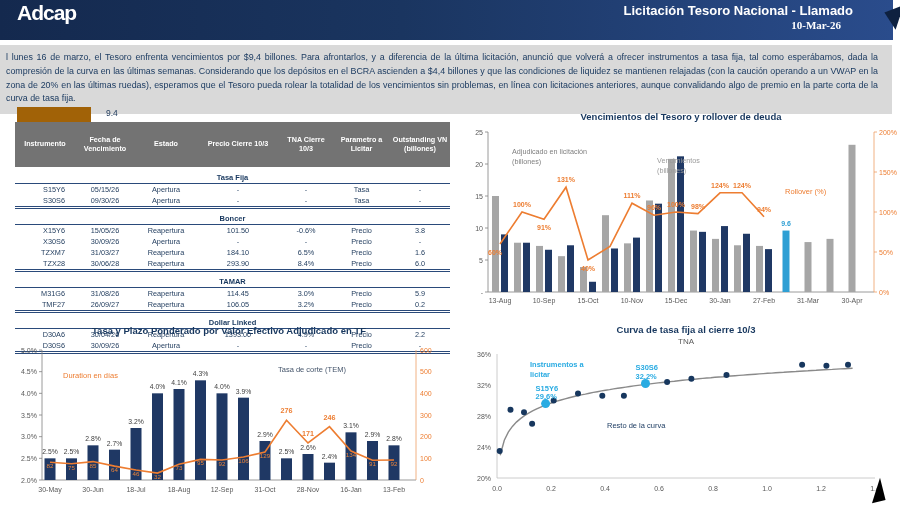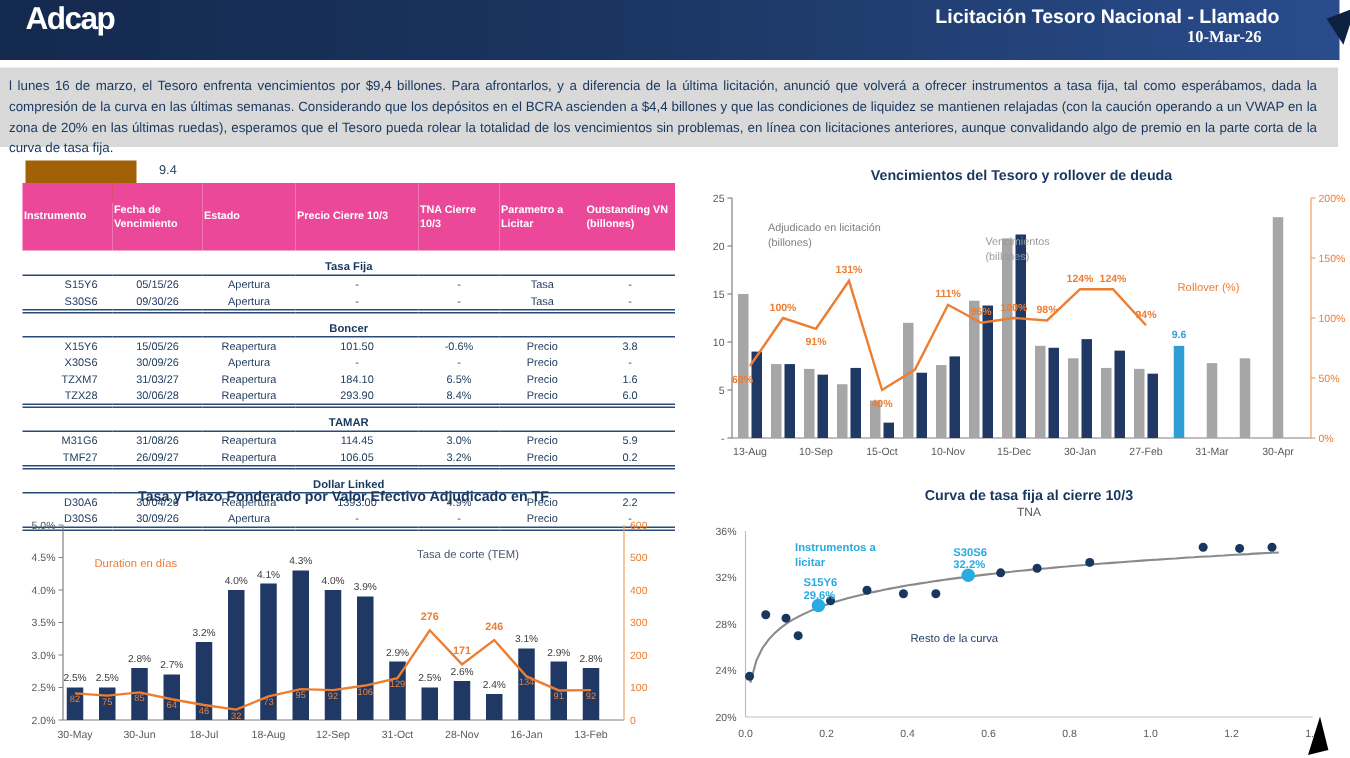--- a/index.html
+++ b/index.html
@@ -12,34 +12,34 @@
   .logo { position:absolute; left:17px; top:1px; color:#fff; font-size:21px; font-weight:bold;
           letter-spacing:-1px; font-style:normal; }
   .hdr-title { position:absolute; right:40px; top:3px; text-align:right; color:#fff; }
   .hdr-title .t1 { font-size:13px; font-weight:bold;margin-left:12px; }
   .hdr-title .t2 { font-size:11px; font-weight:bold; margin-top:1px; padding-right:12px;font-family:Liberation Serif, serif; }
   .corner-tri { position:absolute; right:0; top:2px; width:0; height:0;
                 border-top:13px solid transparent; border-bottom:13px solid transparent;
                 border-right:16px solid #0e2140; transform:rotate(18deg); }
 
   
-  .intro { position:absolute; left:0; top:45px; width:892px; height:53px; background:#d9d9d9;
+  .intro { position:absolute; left:0; top:45px; width:892px; height:69px; background:#d9d9d9;
            color:#17375e; font-size:8.9px; line-height:1.55; padding:6px 14px 6px 6px;
            text-align:justify; }
 
   
   .venc-box { position:absolute; left:17px; top:107px; width:74px; height:13px; background:#a16207;
               color:#fff; font-size:8px; font-weight:bold; padding:14px 4px; }
   .venc-val { position:absolute; left:106px; top:108px; color:#243f60; font-size:8.5px; }
 
   
   .tbl-wrap { position:absolute; left:15px; top:122px; width:435px; }
   table { border-collapse:collapse; width:100%; table-layout:fixed; }
-  th { background:#ec4899; color:#fff; font-size:7.2px; font-weight:bold; padding:14px 1px;
-       text-align:left; vertical-align:middle; line-height:1.2; height:24px; }
+  th { background:#737373; color:#fff; font-size:7.2px; font-weight:bold; padding:14px 1px;
+       text-align:center; vertical-align:middle; line-height:1.2; height:24px; }
   td { font-size:7.3px; color:#243f60; text-align:center; padding:1px 1px; height:10px; }
   td.inst { text-align:right; padding-right:10px; }
   tr.group-name td { text-align:center; font-weight:bold; color:#17375e; font-size:7.5px;
                      border-bottom:1px solid #2a4a7a; padding-top:3px; }
   tr.group-end td { border-bottom:3px double #2a4a7a; }
   tr.spacer td { height:3px; border:none; }
 
   svg { position:absolute; overflow:visible; }
   svg text { font-family:"Liberation Sans", sans-serif; }
   #chart1 { left:452px; top:106px; }

